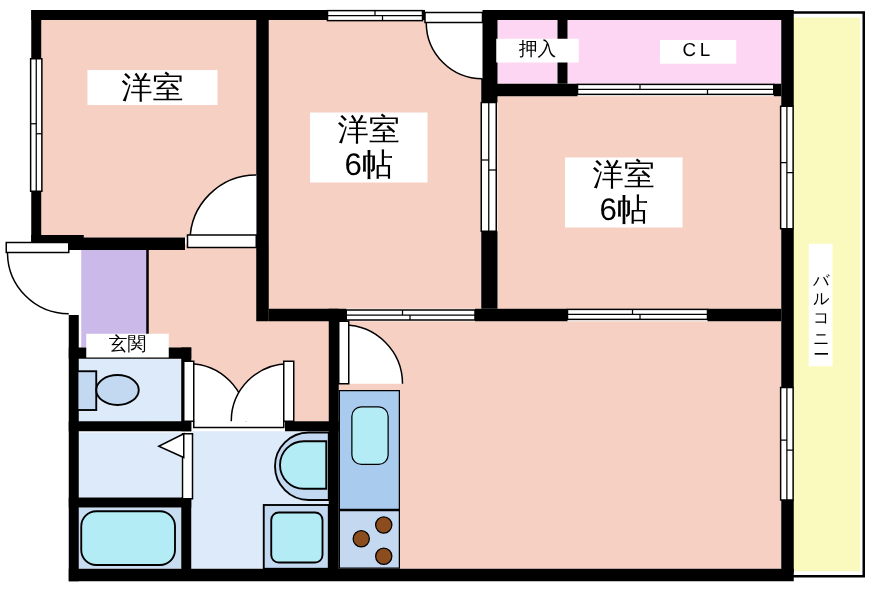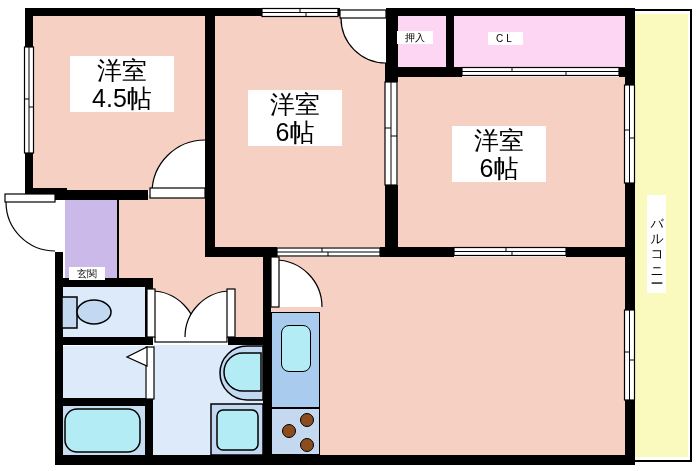--- a/index.html
+++ b/index.html
@@ -28,21 +28,21 @@
   #overlay .pie{fill:#ffffff;stroke:none;}
   #overlay .arc{fill:none;stroke:#000;stroke-width:1.2;}
   #overlay .leaf{fill:#ffffff;stroke:#000;stroke-width:1.2;}
   #overlay .fixt{fill:#c3d9f1;stroke:#000;stroke-width:1.5;}
   #overlay .water{fill:#b4ecf6;stroke:#000;stroke-width:1.5;}
   
   .lbl{position:absolute;background:#fff;color:#000;text-align:center;line-height:1.12;}
   .lbl .ln{display:block;}
   .big{font-size:25px;}
   .ldk{font-size:28px;letter-spacing:1px;}
-  .sm{font-size:10px;padding:1px 8px;}
+  .sm{font-size:15px;padding:1px 18px;}
   .cl{letter-spacing:3px;}
   .vert{writing-mode:vertical-rl;font-size:13px;letter-spacing:2px;padding:3px 2px;}
 </style>
 </head>
 <body>
 
 <div id="plan">
 
   <div class="abs room" style="left:33px;top:16px;width:172px;height:174px;"></div>
   <div class="abs room" style="left:215px;top:16px;width:170px;height:231px;"></div>
@@ -207,30 +207,29 @@
     </g>
 
     <g>
       <rect class="fixt" x="211" y="404" width="52" height="51"></rect>
       <rect class="water" x="217" y="410" width="41" height="40" rx="6"></rect>
     </g>
   </svg>
 
   <div class="lbl big" style="left:70px;top:56px;width:104px;">
     <span class="ln">洋室</span>
-    <span class="ln">4.5帖</span>
   </div>
   <div class="lbl big" style="left:248px;top:90px;width:94px;">
     <span class="ln">洋室</span>
     <span class="ln">6帖</span>
   </div>
   <div class="lbl big" style="left:452px;top:126px;width:94px;">
     <span class="ln">洋室</span>
     <span class="ln">6帖</span>
   </div>
   <div class="lbl ldk" style="left:396px;top:316px;width:122px;">
   </div>
   <div class="lbl sm" style="left:397px;top:31px;"><span>押入</span></div>
-  <div class="lbl sm cl" style="left:488px;top:32px;"><span>CL</span></div>
+  <div class="lbl sm cl" style="left:528px;top:32px;"><span>CL</span></div>
   <div class="lbl sm" style="left:69px;top:227px;margin-top:40px;"><span>玄関</span></div>
   <div class="lbl vert" style="left:647px;top:195px;height:92px;"><span>バルコニー</span></div>
 
 </div>
 
 </body></html>

